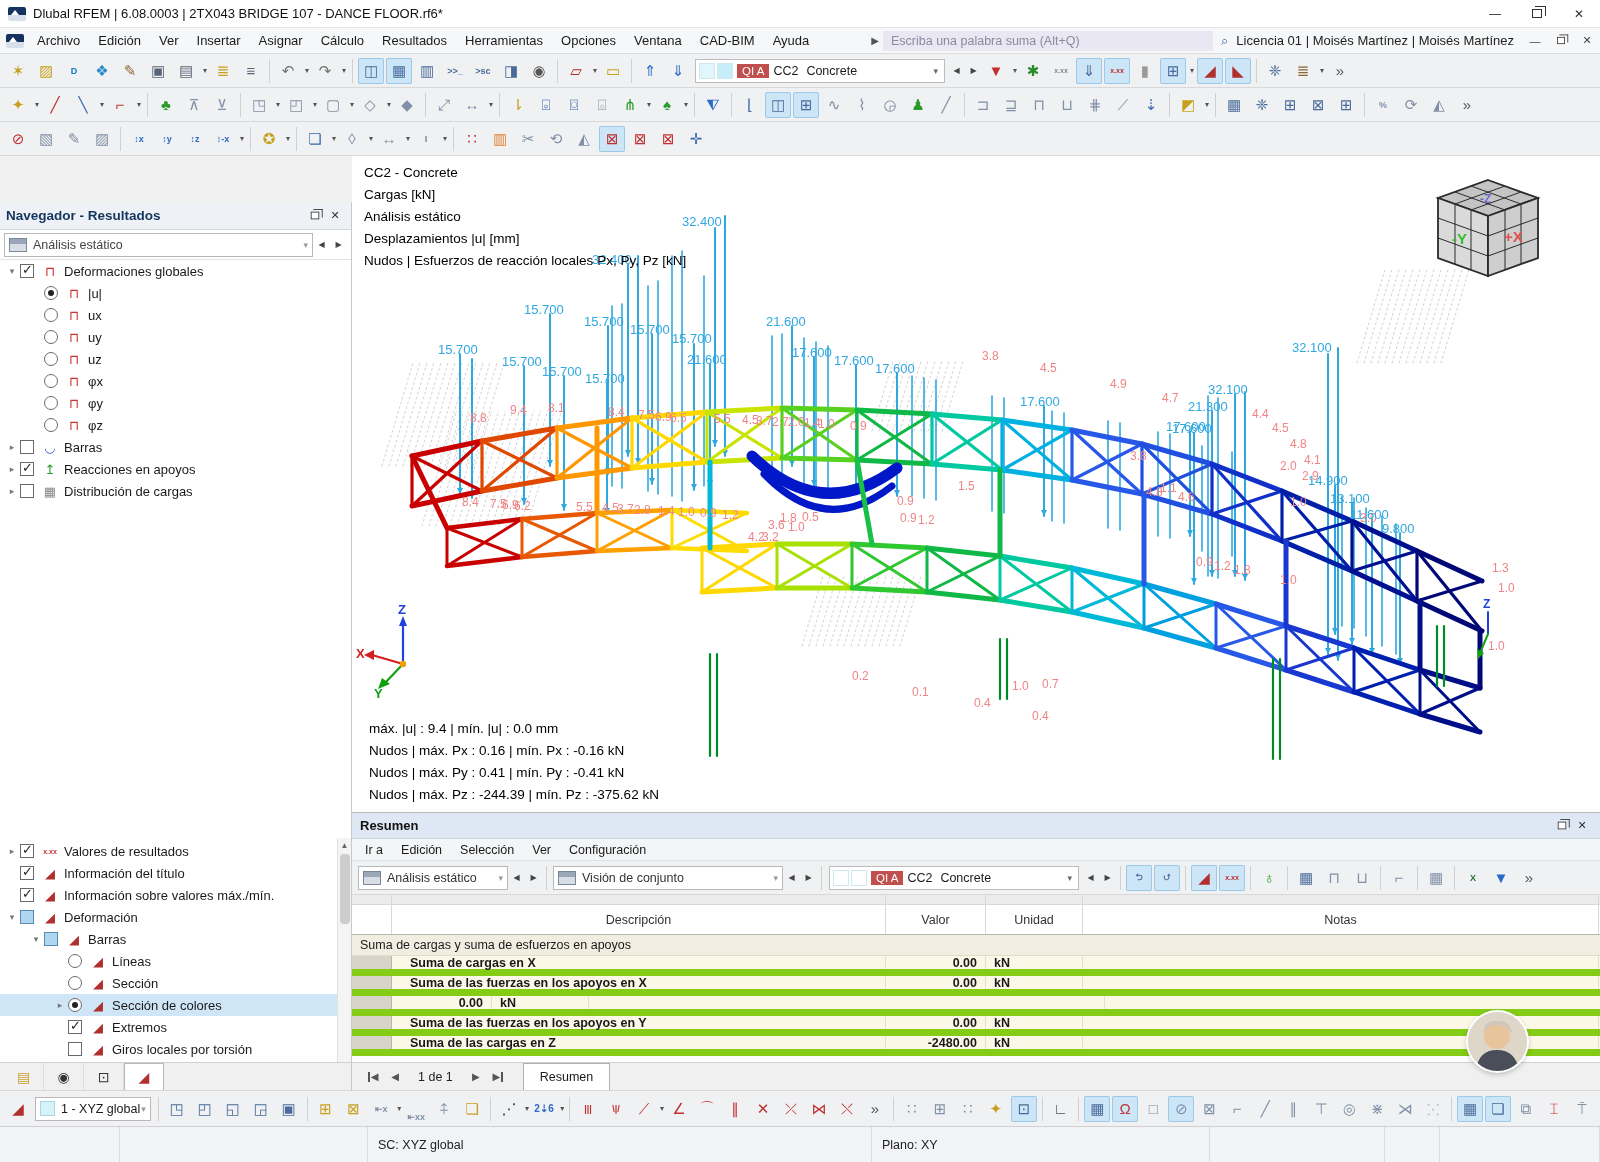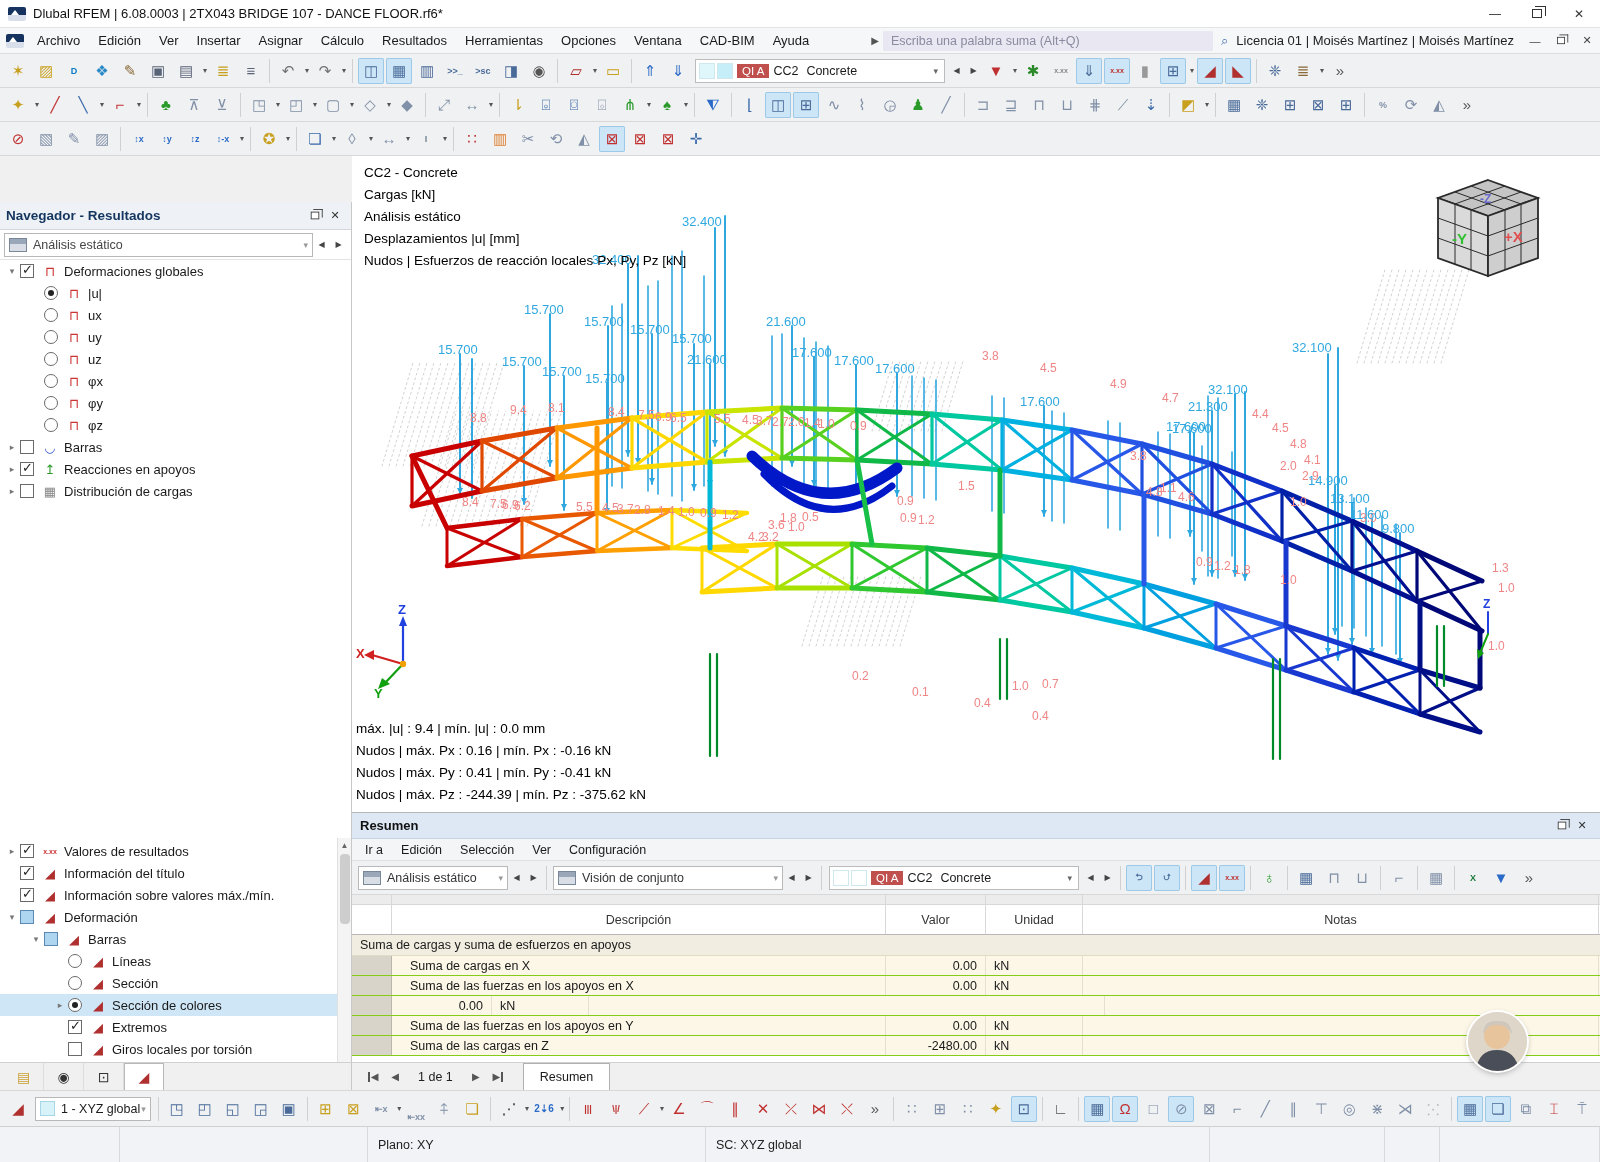--- a/index.html
+++ b/index.html
@@ -60,38 +60,38 @@
   .tico{width:20px;text-align:center;margin-right:4px;flex:none;font-size:13px;}
   .ic-d{color:#cc3333;} .ic-m{color:#3355cc;} .ic-r{color:#2a9a2a;} .ic-l{color:#888;}
   .ic-v{color:#cc3333;font-size:7px;font-weight:bold;} .ic-e{color:#b03030;}
   #scroll2{position:absolute;right:0;width:14px;background:#f4f4f4;border-left:1px solid #e0e0e0;}
   .sarr{height:14px;display:flex;align-items:center;justify-content:center;font-size:8px;color:#666;}
   .sthumb{position:absolute;left:2px;width:10px;height:70px;background:#cdcdcd;border-radius:4px;}
   
   #rightcol{flex:1;display:flex;flex-direction:column;}
   #viewport{height:656px;background:#fff;position:relative;overflow:hidden;}
   #vhead{position:absolute;left:12px;top:6px;line-height:22px;font-size:13.5px;color:#000;z-index:5;}
-  #vfoot{position:absolute;left:4px;top:562px;line-height:22px;font-size:13.5px;color:#000;z-index:5;}
+  #vfoot{position:absolute;left:17px;top:562px;line-height:22px;font-size:13.5px;color:#000;z-index:5;}
   #scene{position:absolute;left:0;top:0;}
   
   #summary{height:250px;border-top:1px solid #b8b8b8;background:#f0f0f0;display:flex;flex-direction:column;}
   #sumhead{height:26px;background:#dde8f4;display:flex;align-items:center;padding:0 8px;border-bottom:1px solid #c8d4e2;}
   #sumhead .t{font-weight:bold;font-size:13px;flex:1;color:#111;}
   #summenu{height:22px;display:flex;align-items:center;background:#f4f5f6;border-bottom:1px solid #e0e0e0;padding-left:4px;}
   #summenu .menuitem{height:22px;font-size:12.5px;}
   #sumtools{height:34px;background:#f0f1f2;border-bottom:1px solid #d8d8d8;display:flex;align-items:center;padding:0 4px;overflow:hidden;}
   .scombo{width:150px;height:24px;border:1px solid #b8b8b8;background:#fff;display:flex;align-items:center;padding:0 4px;font-size:12.5px;color:#333;margin-left:2px;}
   .scombo .cico{width:18px;height:14px;background:linear-gradient(180deg,#9aa7b8 40%,#d9dee6 40%);border:1px solid #7a8798;margin-right:6px;flex:none;}
   .scombo .carr{margin-left:auto;color:#999;font-size:9px;}
   #sumtable{flex:1;background:#fff;position:relative;overflow:hidden;font-size:12.5px;}
   .thband{height:10px;background:#ececec;border-bottom:1px solid #d8d8d8;display:flex;}
   .throw{height:30px;display:flex;border-bottom:1px solid #b8b8b8;background:#fff;align-items:center;}
   .thcell{display:flex;align-items:center;justify-content:center;color:#333;height:100%;border-right:1px solid #d8d8d8;}
   .sectrow{height:21px;background:#f1eee1;border-bottom:1px solid #e0dcc8;display:flex;align-items:center;padding-left:8px;}
-  .drow{height:20px;display:flex;border-bottom:1px solid #84cc16;background:#fcf7e6;}
+  .drow{height:20px;display:flex;border-bottom:7px solid #84cc16;background:#fcf7e6;font-weight:bold;}
   .dgut{width:40px;background:#d8d4ca;border-right:1px solid #bab6ac;flex:none;}
   .dcell{display:flex;align-items:center;height:100%;border-right:1px solid #e4e0d0;padding:0 8px;}
   
   #tabstrip{height:28px;display:flex;background:#f0f0f0;border-top:1px solid #d0d0d0;}
   #navtabs{width:352px;display:flex;border-right:1px solid #c8c8c8;padding-left:4px;}
   .ntab{width:40px;height:27px;display:flex;align-items:center;justify-content:center;font-size:14px;border-right:1px solid #ddd;background:#f0f0f0;}
   .ntab.act{background:#fff;border:1px solid #b8b8b8;border-bottom:none;}
   #pagerwrap{flex:1;display:flex;align-items:center;padding-left:10px;}
   .pgbtn{width:22px;height:20px;display:flex;align-items:center;justify-content:center;color:#555;font-size:10px;}
   .pgbtn.capL{border-left:0;} .pgbtn.capL::before{content:"";width:2px;height:10px;background:#555;margin-right:1px;}
@@ -1221,22 +1221,22 @@
     <span class="tsep"></span>
     <div class="tbi act" style="color: rgb(74, 107, 154);">▦</div>
     <div class="tbi act" style="color: rgb(74, 107, 154);">❏</div>
     <div class="tbi" style="color: rgb(128, 144, 168);">⧉</div>
     <div class="tbi" style="color: rgb(192, 48, 48);">⌶</div>
     <div class="tbi" style="color: rgb(128, 144, 168);">⍑</div>
   </div>
 <div id="statusbar">
     <div class="stcell" style="width: 120px;"></div>
     <div class="stcell" style="width: 248px;"></div>
+    <div class="stcell" style="width: 504px;">SC: XYZ global</div>
     <div class="stcell" style="width: 338px;">Plano: XY</div>
-    <div class="stcell" style="width: 504px;">SC: XYZ global</div>
     <div class="stcell" style="width: 175px;"></div>
     <div class="stcell" style="width: 55px;"></div>
     <div class="stcell" style="width: 160px;"></div>
   </div>
 
 <div id="avatar">
   <svg width="59" height="59" viewBox="0 0 59 59">
     <rect width="59" height="59" fill="#ded6c8"></rect>
     <circle cx="29" cy="24" r="13" fill="#e8c49c"></circle>
     <path d="M15 22 Q16 8 29 9 Q43 8 44 22 Q38 12 29 13 Q20 12 15 22Z" fill="#cfc6bc"></path>

